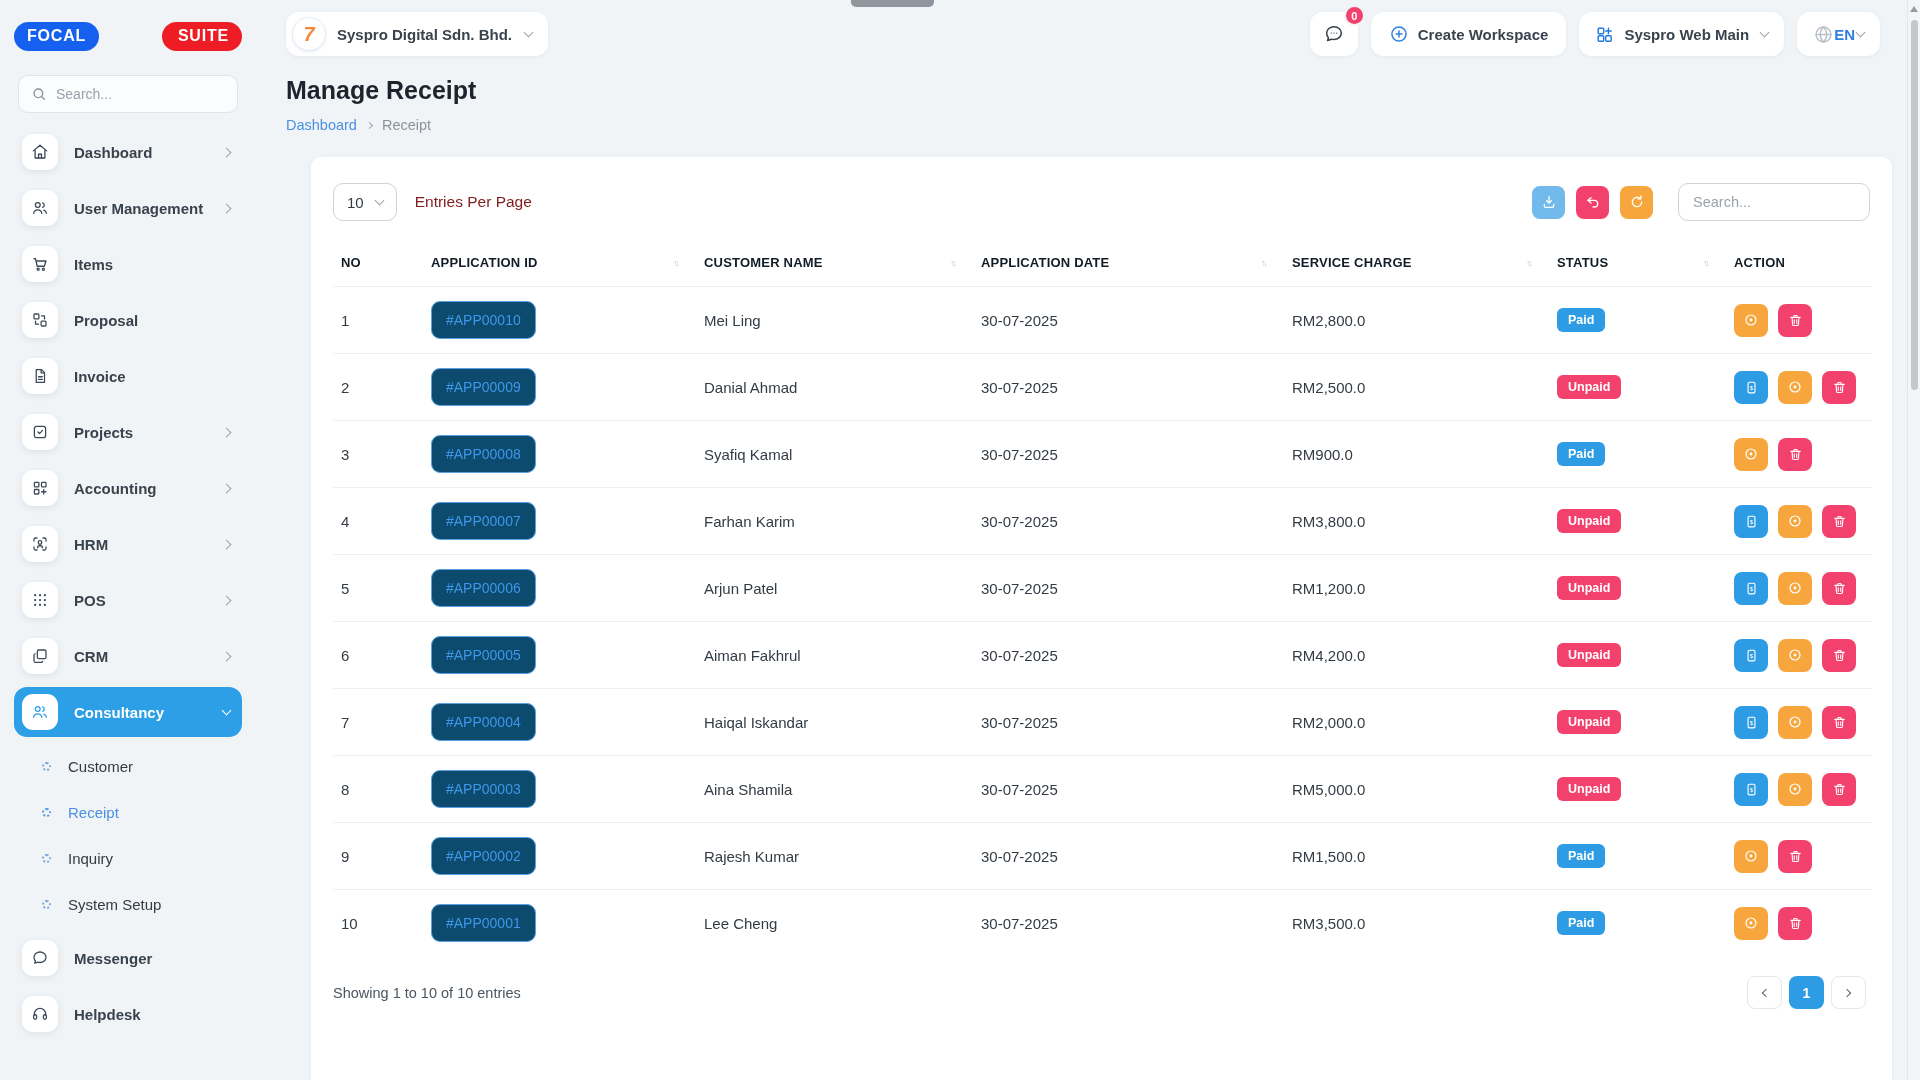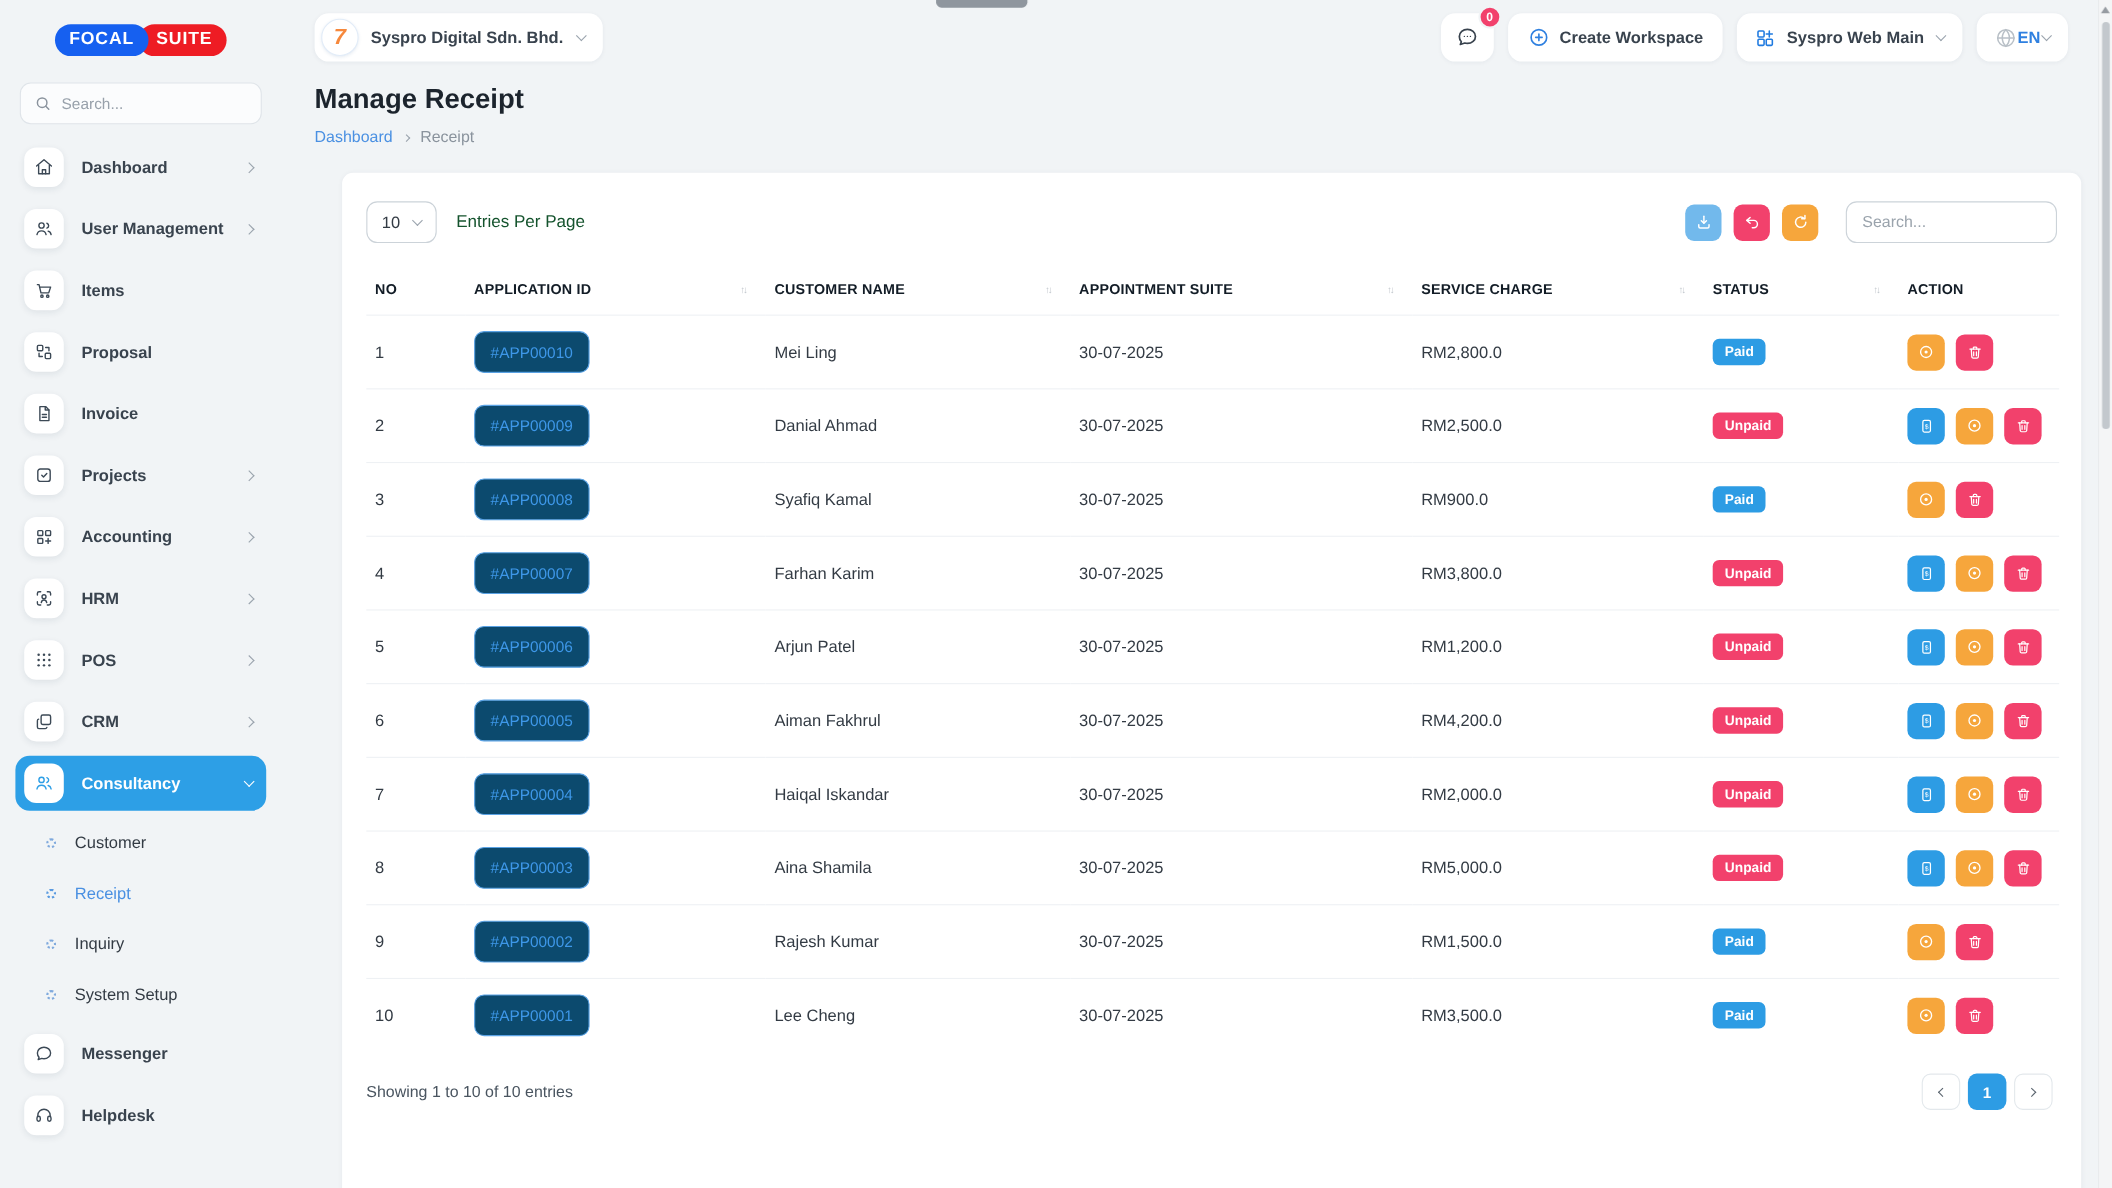--- a/index.html
+++ b/index.html
@@ -5,21 +5,21 @@
   * { margin:0; padding:0; box-sizing:border-box; }
   html,body { width:1920px; height:1080px; overflow:hidden; }
   body {
     font-family:"Liberation Sans","DejaVu Sans",sans-serif;
     background:#f1f4f6; color:#333b44; font-size:15px;
   }
   .app { display:flex; width:1920px; height:1080px; }
 
   
   .sidebar { width:256px; flex:0 0 256px; padding:20px 14px 0 14px; overflow:hidden; }
-  .logo { display:flex; justify-content:center; align-items:center; margin:2px 0 24px; }
+  .logo { display:flex; justify-content:space-between; align-items:center; margin:2px 0 24px; }
   .logo-pill { color:#fff; font-weight:bold; font-size:16px; letter-spacing:.8px; padding:5px 13px 6px; border-radius:15px; }
   .logo-pill.focal { background:#1660f0; position:relative; z-index:2; }
   .logo-pill.suite { background:#ee1c24; margin-left:-9px; padding-left:16px; }
   .search-box { display:flex; align-items:center; gap:9px; border:1px solid #dfe4e9; background:#fbfcfd;
     border-radius:10px; padding:0 12px; height:38px; margin:0 4px 14px; color:#8a939d; }
   .search-box input { border:none; outline:none; background:transparent; font-size:14px; color:#333b44; width:100%;
     font-family:inherit; }
   .search-box input::placeholder { color:#98a1ab; }
   .nav-item { display:flex; align-items:center; height:50px; margin-bottom:6px; border-radius:13px; padding:0 12px 0 8px; cursor:pointer; }
   .icon-tile { width:36px; height:36px; flex:0 0 36px; background:#fff; border-radius:11px;
@@ -69,21 +69,21 @@
   .breadcrumb .bc-link { color:#4a90e2; text-decoration:none; cursor:pointer; }
   .breadcrumb .chev { width:5px; height:5px; border-width:1.6px; }
   .breadcrumb .bc-current { color:#8a939d; }
 
   .card { background:#fff; border-radius:10px; margin:24px 0 0 25px; padding:20px 22px 0; height:1052px;
     box-shadow:0 1px 5px rgba(25,45,70,.05); }
   .toolbar { display:flex; align-items:center; margin:6px 0 24px; }
   .entries-select { display:flex; align-items:center; gap:12px; border:1px solid #ccd3d9; border-radius:10px;
     height:38px; padding:0 13px; cursor:pointer; background:#fff; }
   .entries-select .val { font-size:15px; color:#333b44; }
-  .entries-label { margin-left:18px; font-size:15.5px; color:#14532d; }
+  .entries-label { margin-left:18px; font-size:15.5px; color:#7f1d1d; }
   .tool-btns { margin-left:auto; display:flex; align-items:center; gap:11px; }
   .sq-btn { width:33px; height:33px; border:none; border-radius:8px; color:#fff; display:flex; align-items:center;
     justify-content:center; cursor:pointer; }
   .sq-btn.lblue { background:#72b9ec; }
   .sq-btn.pink { background:#f2416c; }
   .sq-btn.orange { background:#f6a63c; }
   .tbl-search { width:192px; height:38px; border:1px solid #ccd3d9; border-radius:10px; margin-left:14px;
     padding:0 14px; font-size:14.5px; outline:none; font-family:inherit; color:#333b44; }
   .tbl-search::placeholder { color:#9aa3ac; }
 
@@ -453,21 +453,21 @@
                   </div>
               </th>
               <th>
                 <div class="th-i">
                     <span>CUSTOMER NAME</span>
                     <span class="sort">↑↓</span>
                   </div>
               </th>
               <th>
                 <div class="th-i">
-                    <span>APPOINTMENT SUITE</span>
+                    <span>APPLICATION DATE</span>
                     <span class="sort">↑↓</span>
                   </div>
               </th>
               <th>
                 <div class="th-i">
                     <span>SERVICE CHARGE</span>
                     <span class="sort">↑↓</span>
                   </div>
               </th>
               <th>

